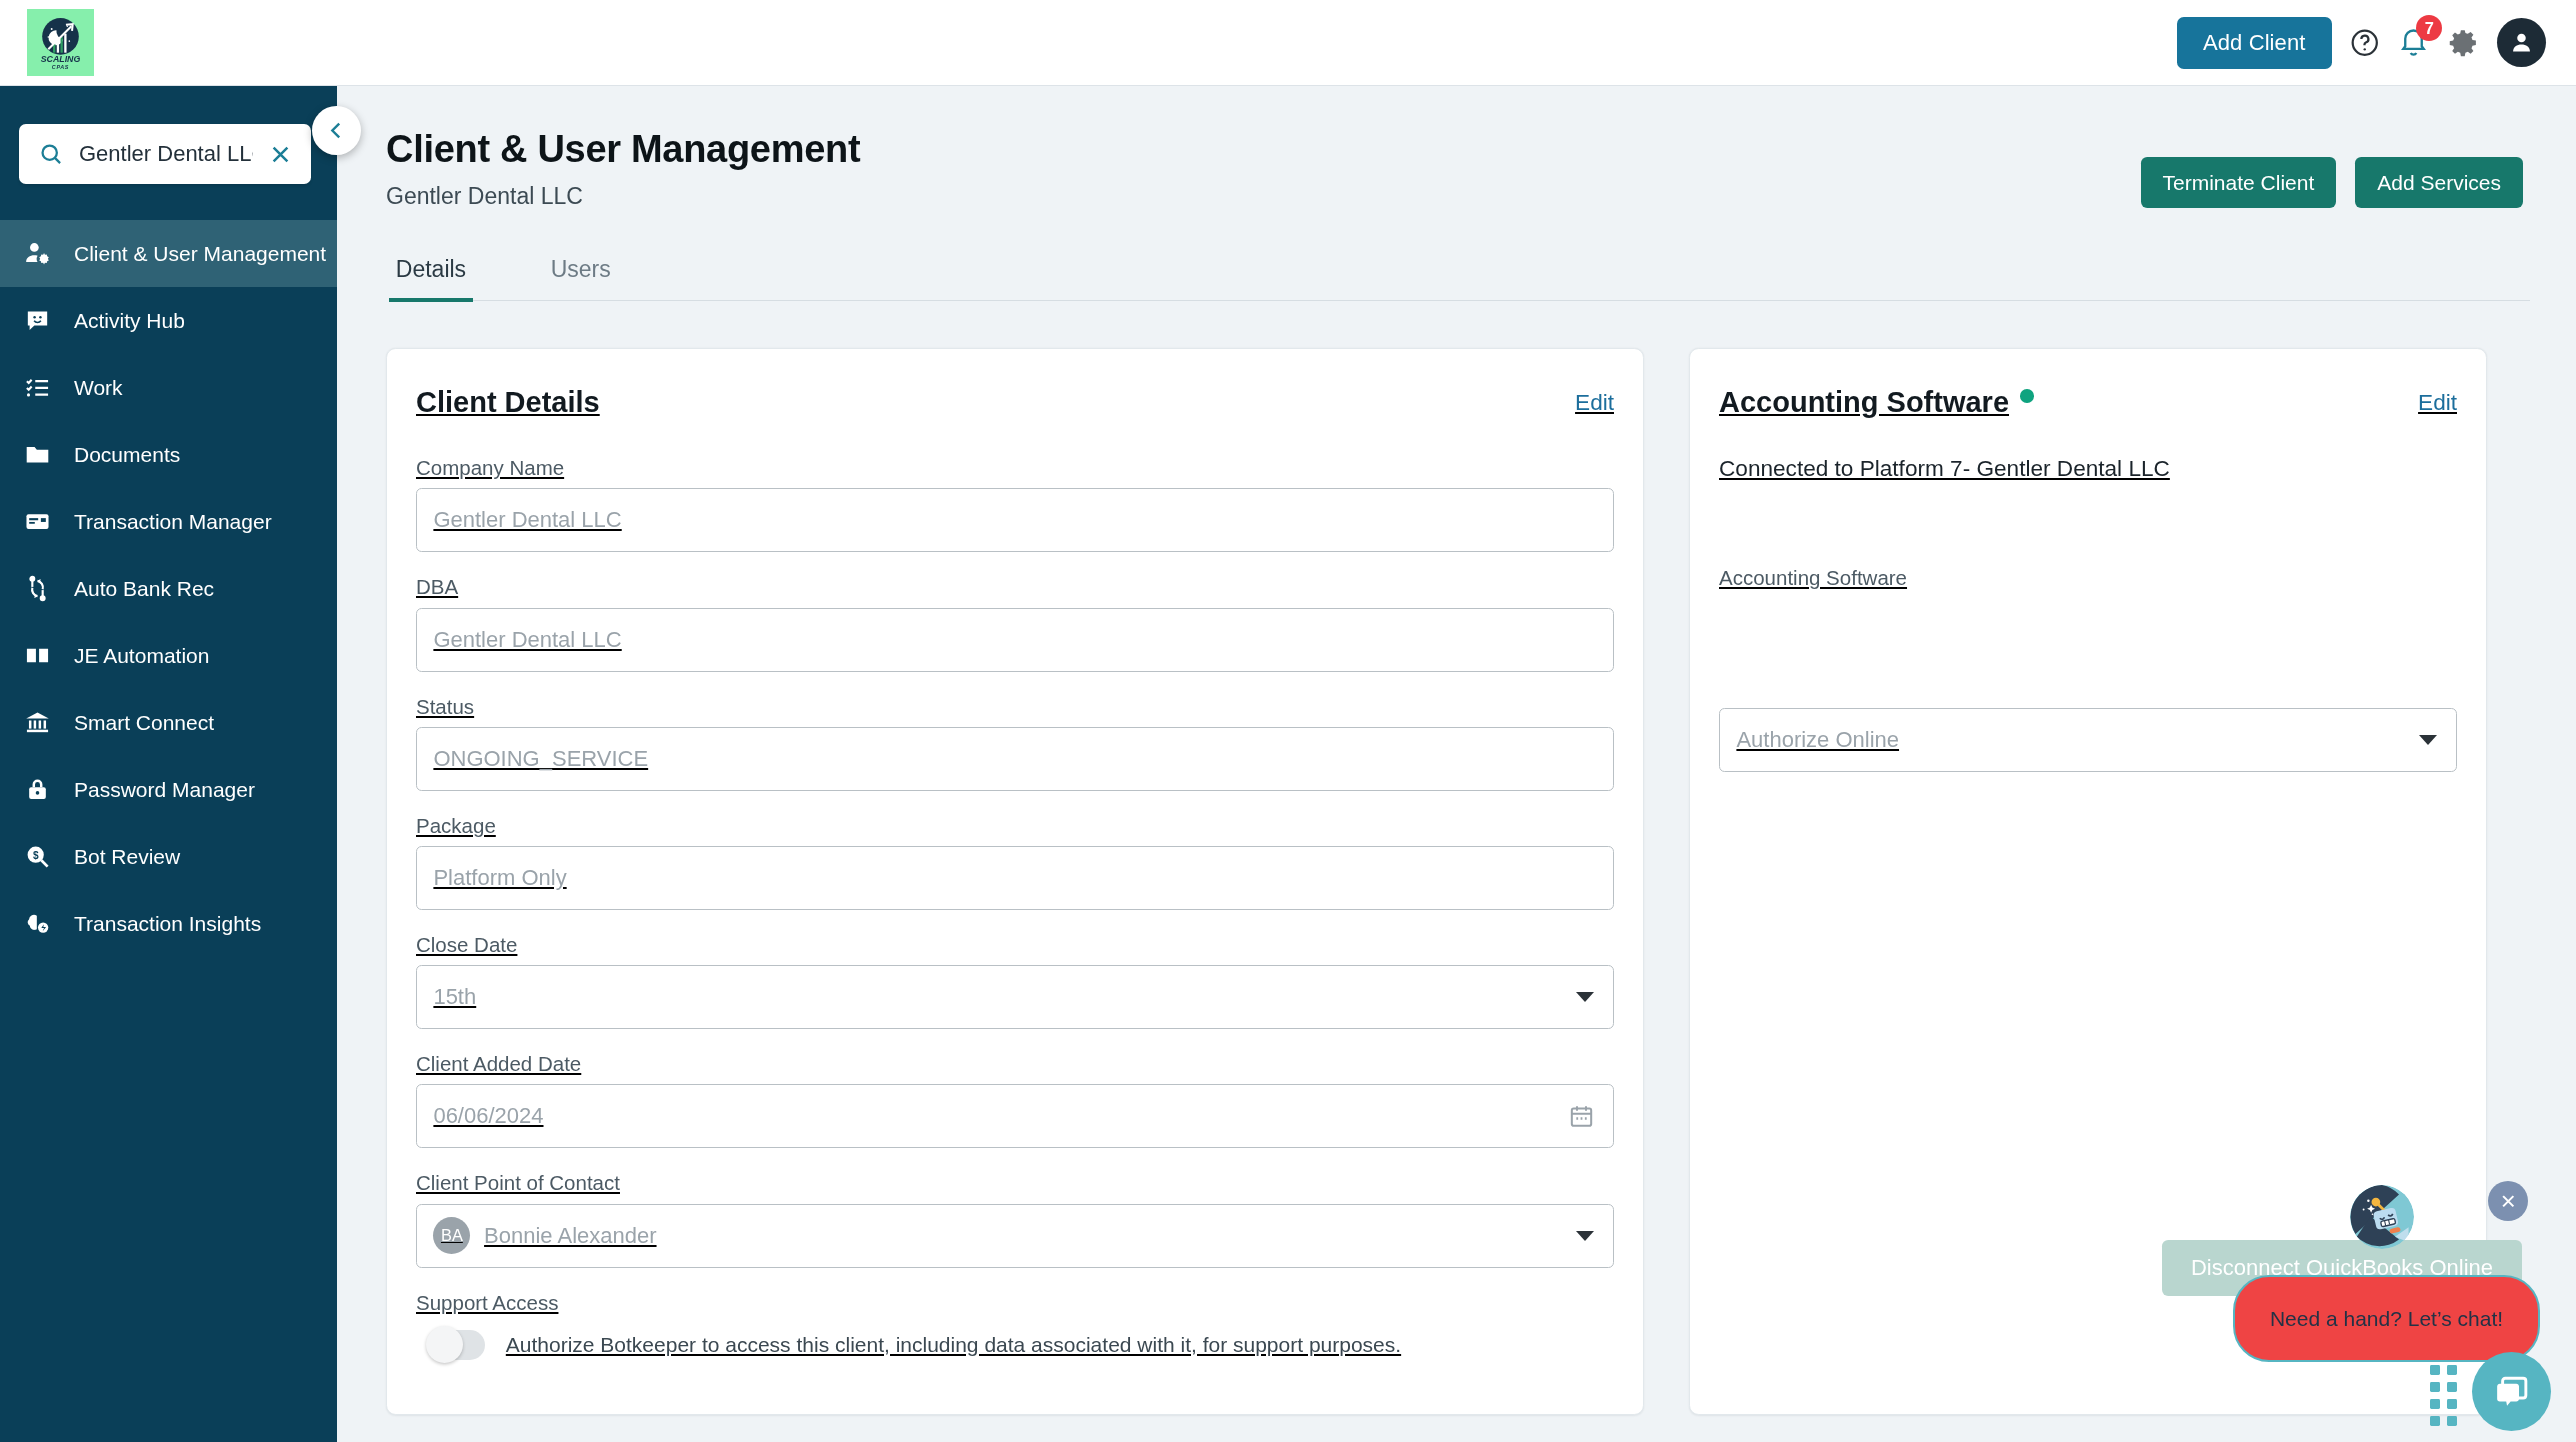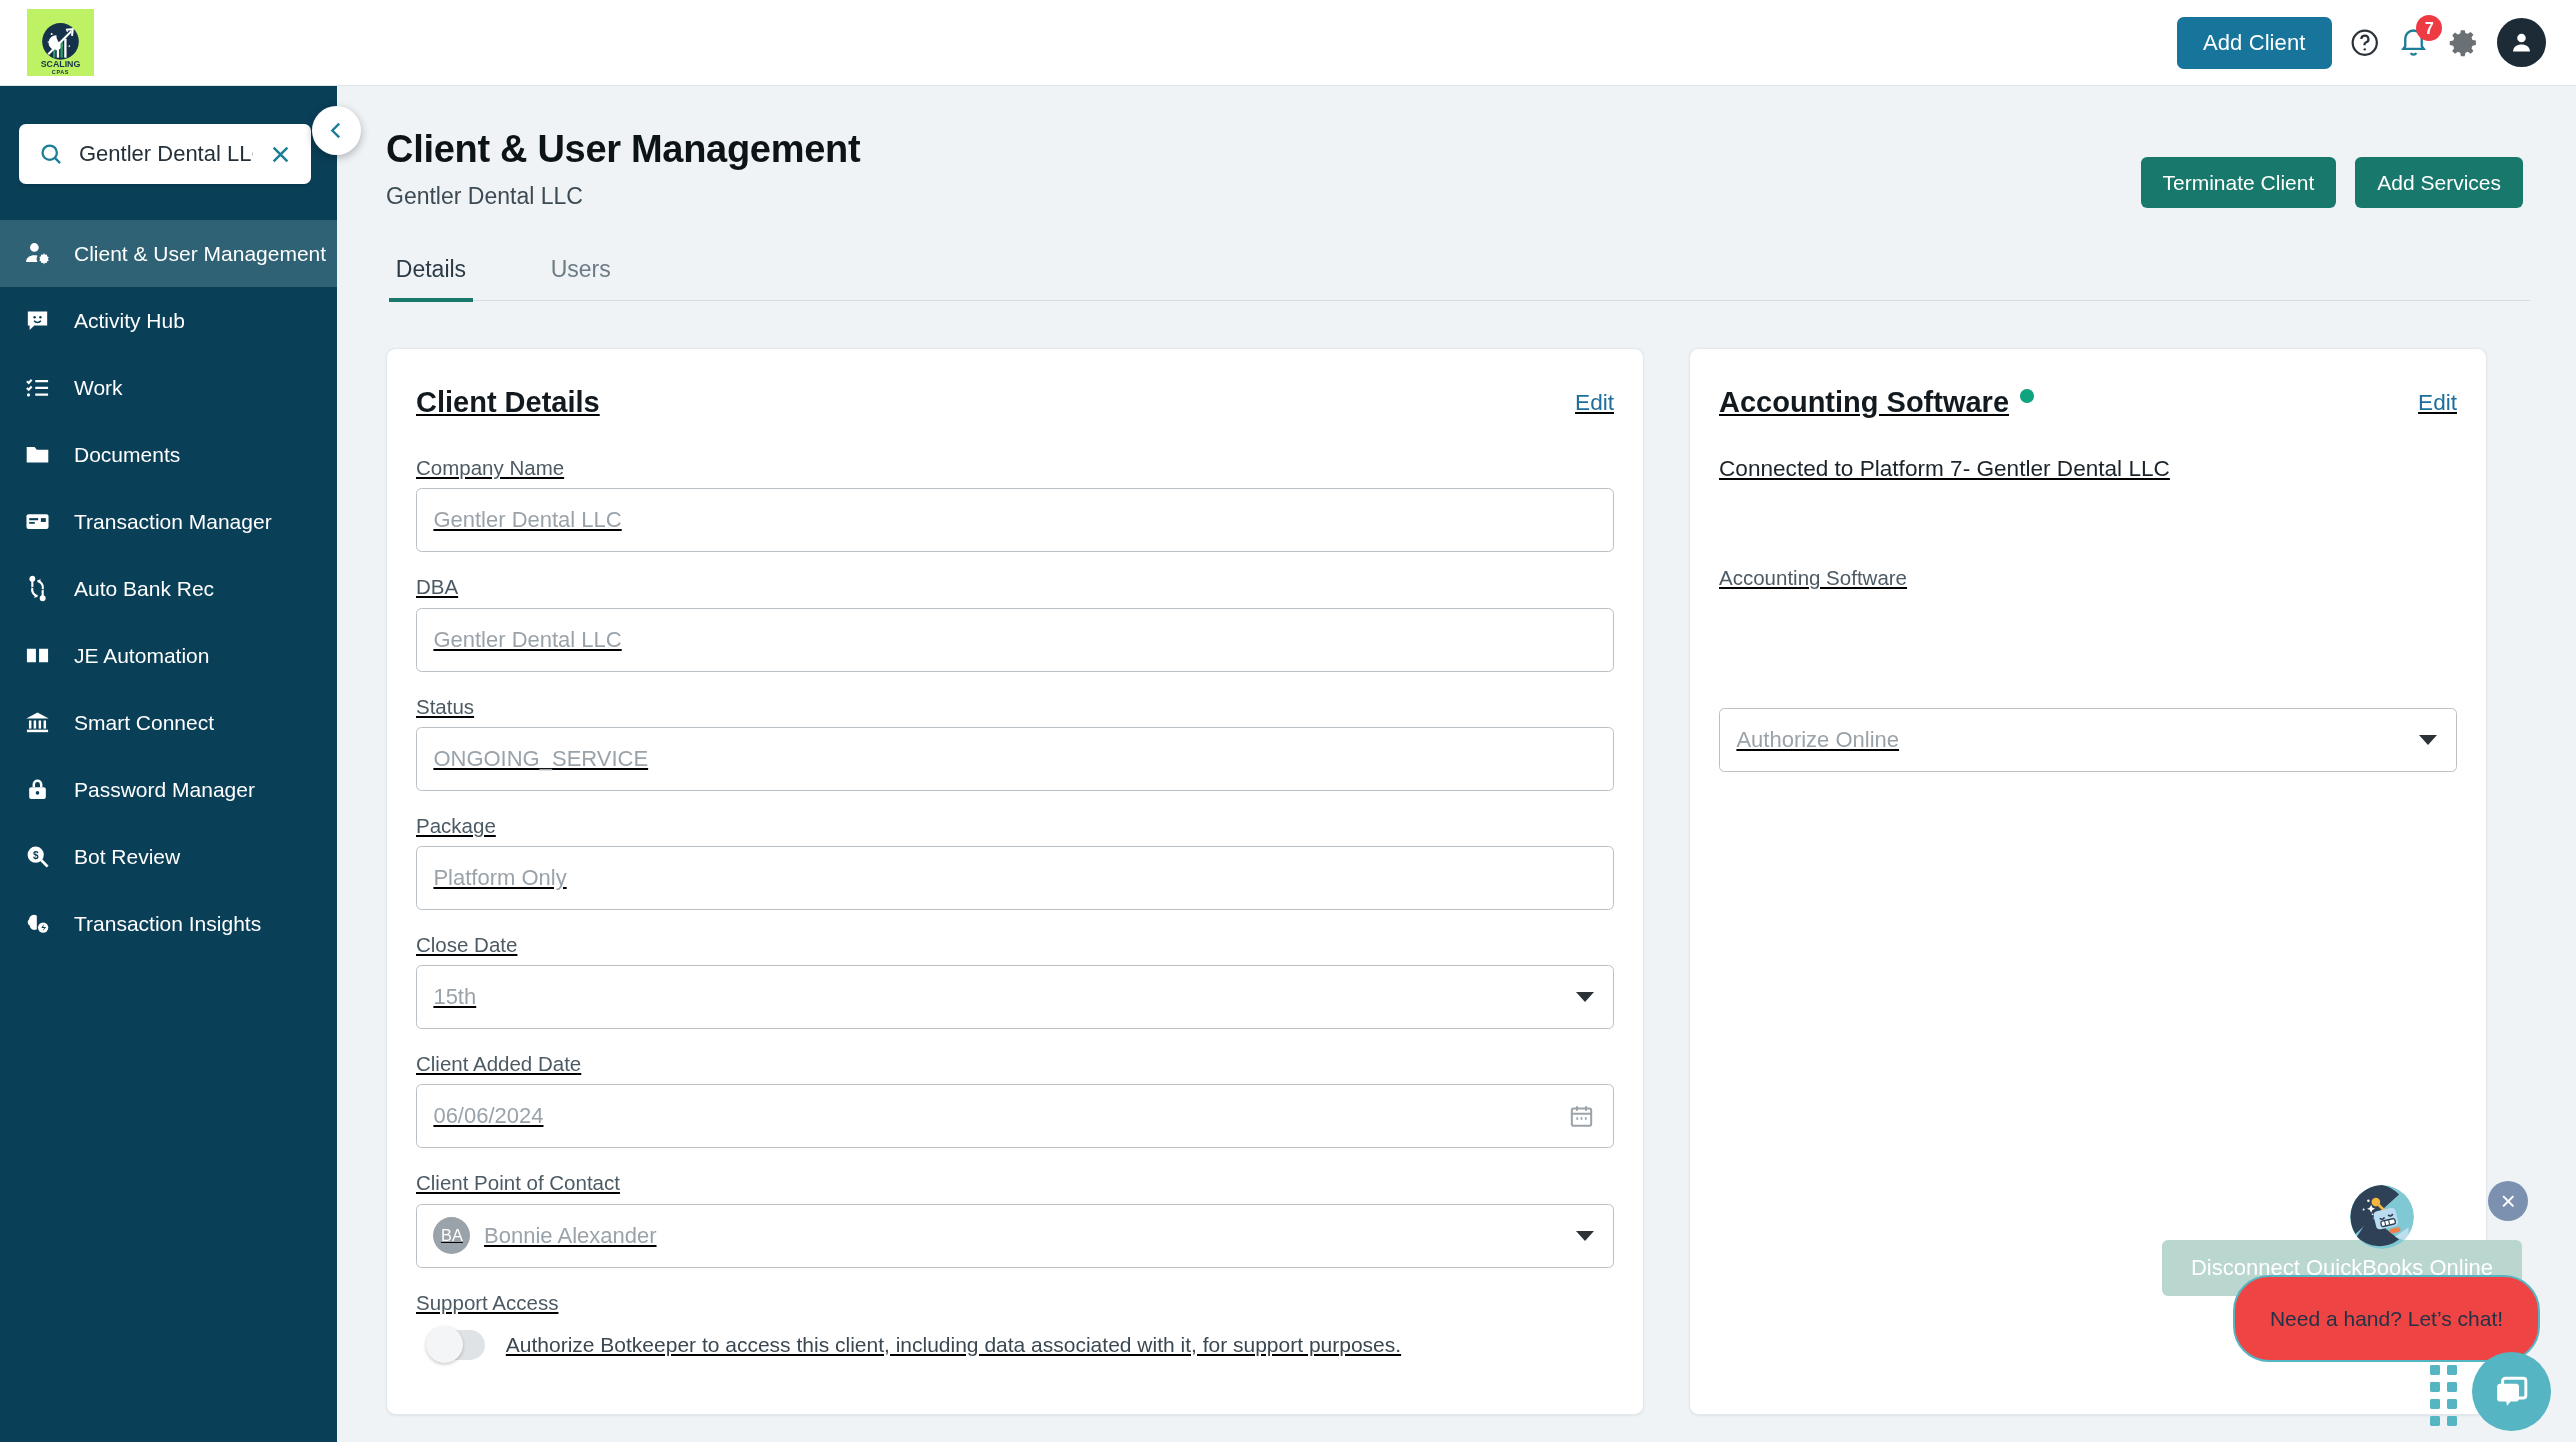--- a/index.html
+++ b/index.html
@@ -11,21 +11,21 @@
   #app { position: relative; width: 2576px; height: 1443px; }
 
   
   .topbar {
     position: absolute; top: 0; left: 0; width: 2576px; height: 86px;
     background: #ffffff; border-bottom: 0.7px solid #dde3e8;
     display: flex; align-items: center; z-index: 40;
   }
   .logo-box {
     margin-left: 27px; width: 67px; height: 67px;
-    background: #bef264; display: flex; align-items: flex-end; justify-content: center;
+    background: #86efac; display: flex; align-items: center; justify-content: center; font-style: italic;
   }
   .logo-emblem { display:block; }
   .topbar-right {
     margin-left: auto; margin-right: 30px; display: flex; align-items: center; gap: 17px;
   }
   .btn-add-client {
     background: #17749B; color: #fff; border: none; border-radius: 6.8px;
     font-size: 22px; font-family: "Liberation Sans", sans-serif;
     padding: 13px 26px; cursor: pointer; letter-spacing: 0.1px; font-weight: 400;
   }

